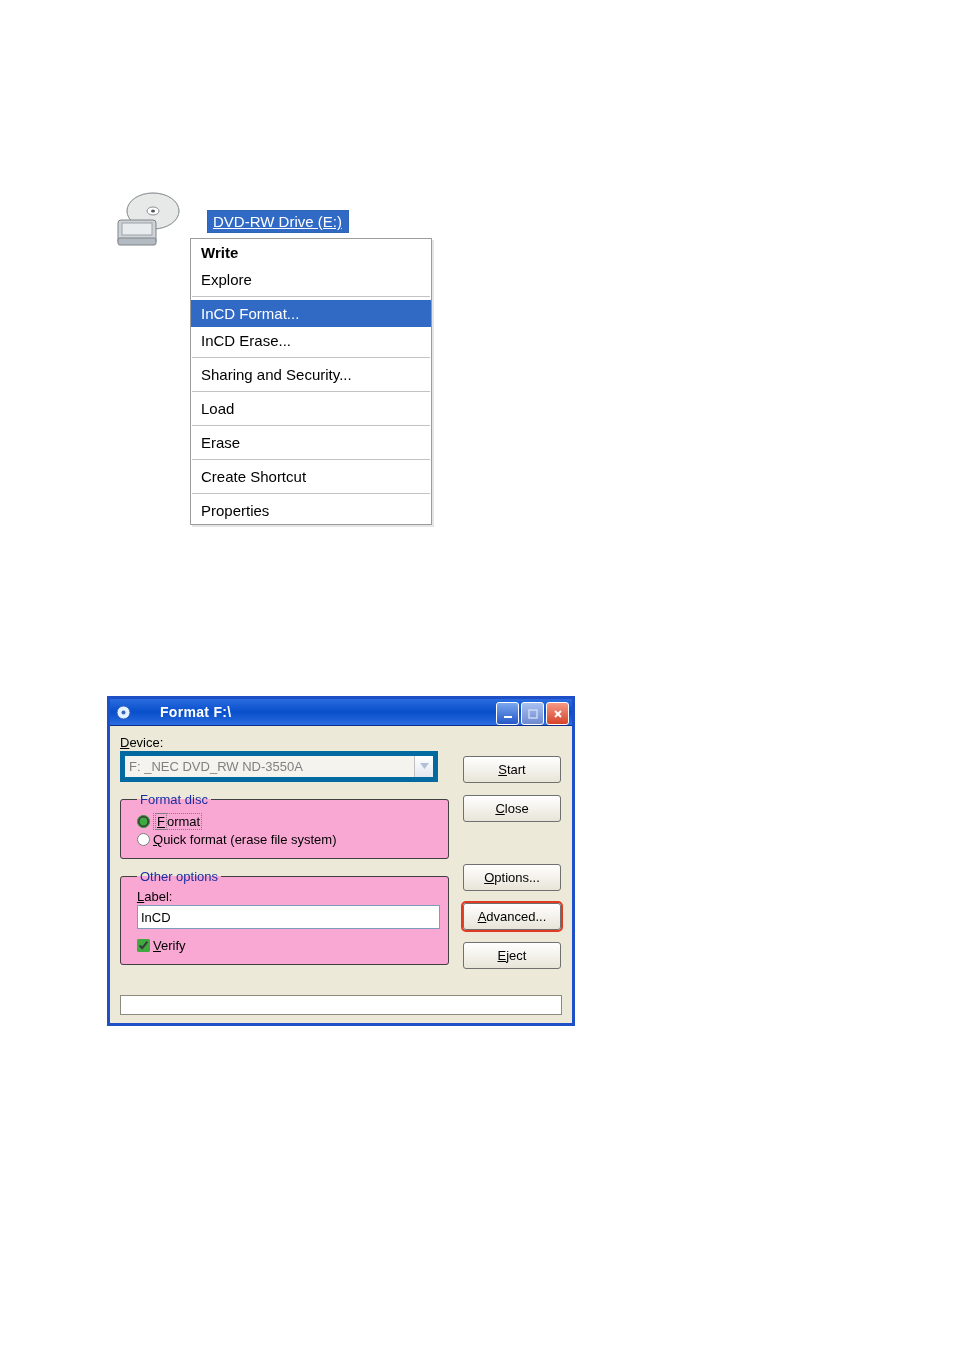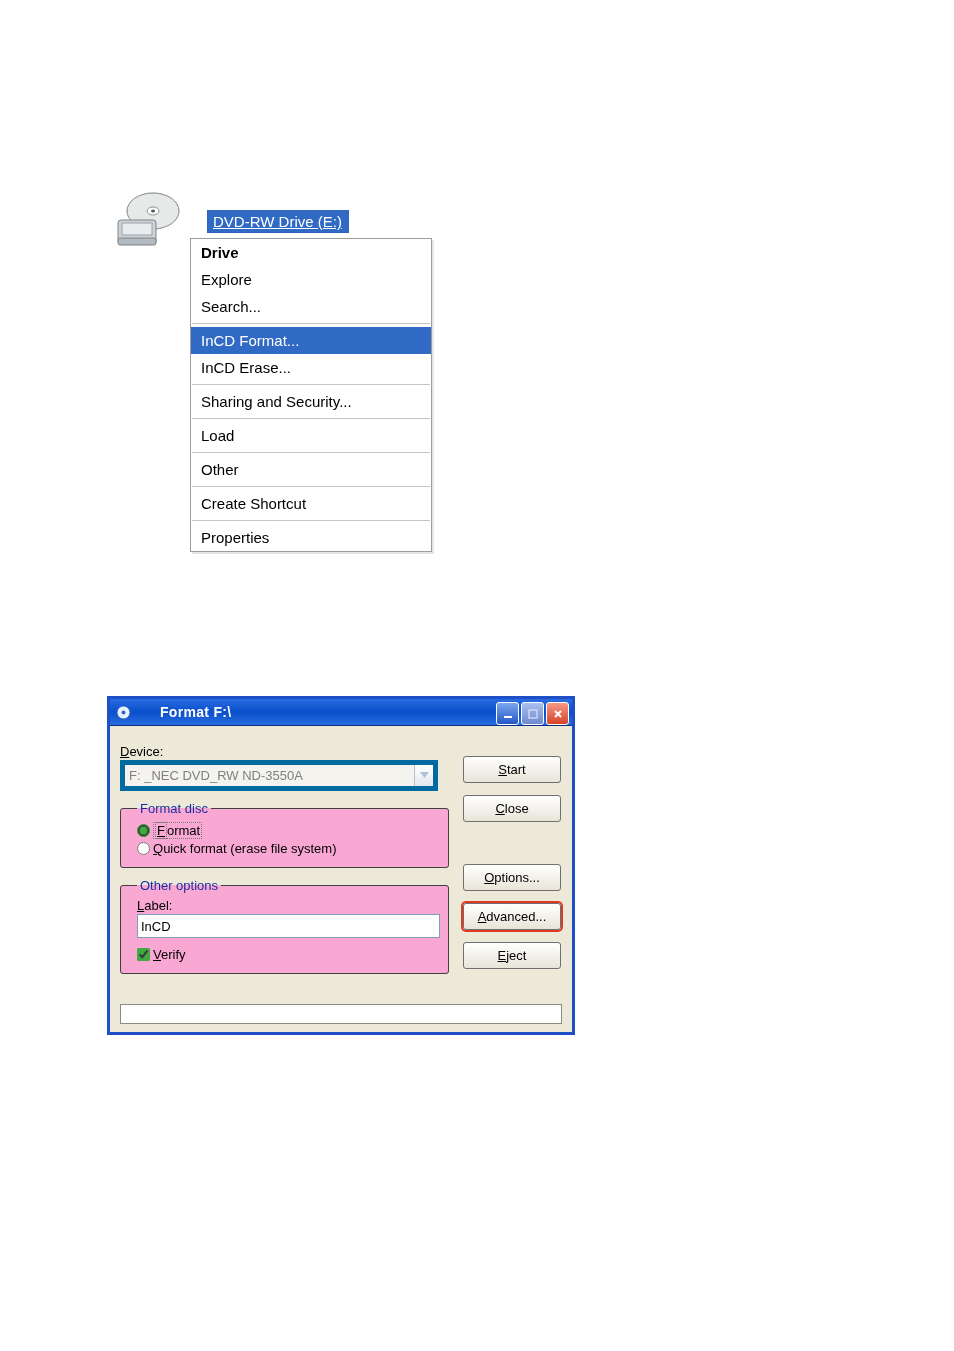--- a/index.html
+++ b/index.html
@@ -98,21 +98,21 @@
     font-size:12px;font-weight:bold;color:#ffffff;cursor:default;
   }
   .win-min{background:linear-gradient(180deg,#7ba7ee,#2457c7);} 
   .win-max{background:linear-gradient(180deg,#7ba7ee,#2457c7);}
   .win-max.disabled{background:linear-gradient(180deg,#a8c1f0,#6f89d0);color:#cbd7f2;}
   .win-close{background:linear-gradient(180deg,#f59a85,#d7432a);}
   .dlg-body{
     padding:8px 10px 8px 10px;
   }
   .body-columns{display:flex;gap:14px;}
-  .left-col{flex:0 0 310px;margin-top:9px;}
+  .left-col{flex:0 0 310px;}
   .right-col{flex:0 0 110px;display:flex;flex-direction:column;gap:12px;padding-top:22px;}
   .label-txt{font-size:13px;color:#000;margin:1px 0;}
   .combo{
     border:5px solid #0369a1;
     background:#f4f3ee;height:21px;display:flex;align-items:center;
     padding-left:4px;color:#808080;font-size:13px;width:304px;margin-top:1px;
     position:relative;
   }
   .combo-btn{
     position:absolute;right:0;top:0;width:18px;height:21px;
@@ -169,32 +169,31 @@
       <ellipse cx="38" cy="19" rx="26" ry="18" fill="none" stroke="#8a8e91" stroke-width=".6"></ellipse>
       <ellipse cx="38" cy="19" rx="6" ry="4" fill="#ffffff" stroke="#8a8e91"></ellipse>
       <ellipse cx="38" cy="19" rx="2" ry="1.5" fill="#4f5861"></ellipse>
       <rect x="3" y="28" width="38" height="24" rx="3" fill="#ced3d7" stroke="#7e8389"></rect>
       <rect x="3" y="46" width="38" height="7" rx="2" fill="#b3bac1" stroke="#7e8389"></rect>
       <rect x="7" y="31" width="30" height="12" fill="#e8ecef" stroke="#9da2a7"></rect>
     </svg>
   </div>
   <div class="drive-title">DVD-RW Drive (E:)</div>
   <div class="context-menu">
-    <div class="ctx-item bold">Drive</div>
+    <div class="ctx-item bold">Write</div>
     <div class="ctx-item">Explore</div>
-    <div class="ctx-item">Search...</div>
     <div class="ctx-sep"></div>
     <div class="ctx-item highlight">InCD Format...</div>
     <div class="ctx-item">InCD Erase...</div>
     <div class="ctx-sep"></div>
     <div class="ctx-item">Sharing and Security...</div>
     <div class="ctx-sep"></div>
     <div class="ctx-item">Load</div>
     <div class="ctx-sep"></div>
-    <div class="ctx-item">Other</div>
+    <div class="ctx-item">Erase</div>
     <div class="ctx-sep"></div>
     <div class="ctx-item">Create Shortcut</div>
     <div class="ctx-sep"></div>
     <div class="ctx-item">Properties</div>
   </div>
 </div>
 
 <div class="dlg-wrap">
   <div class="dlg">
     <div class="dlg-titlebar">

